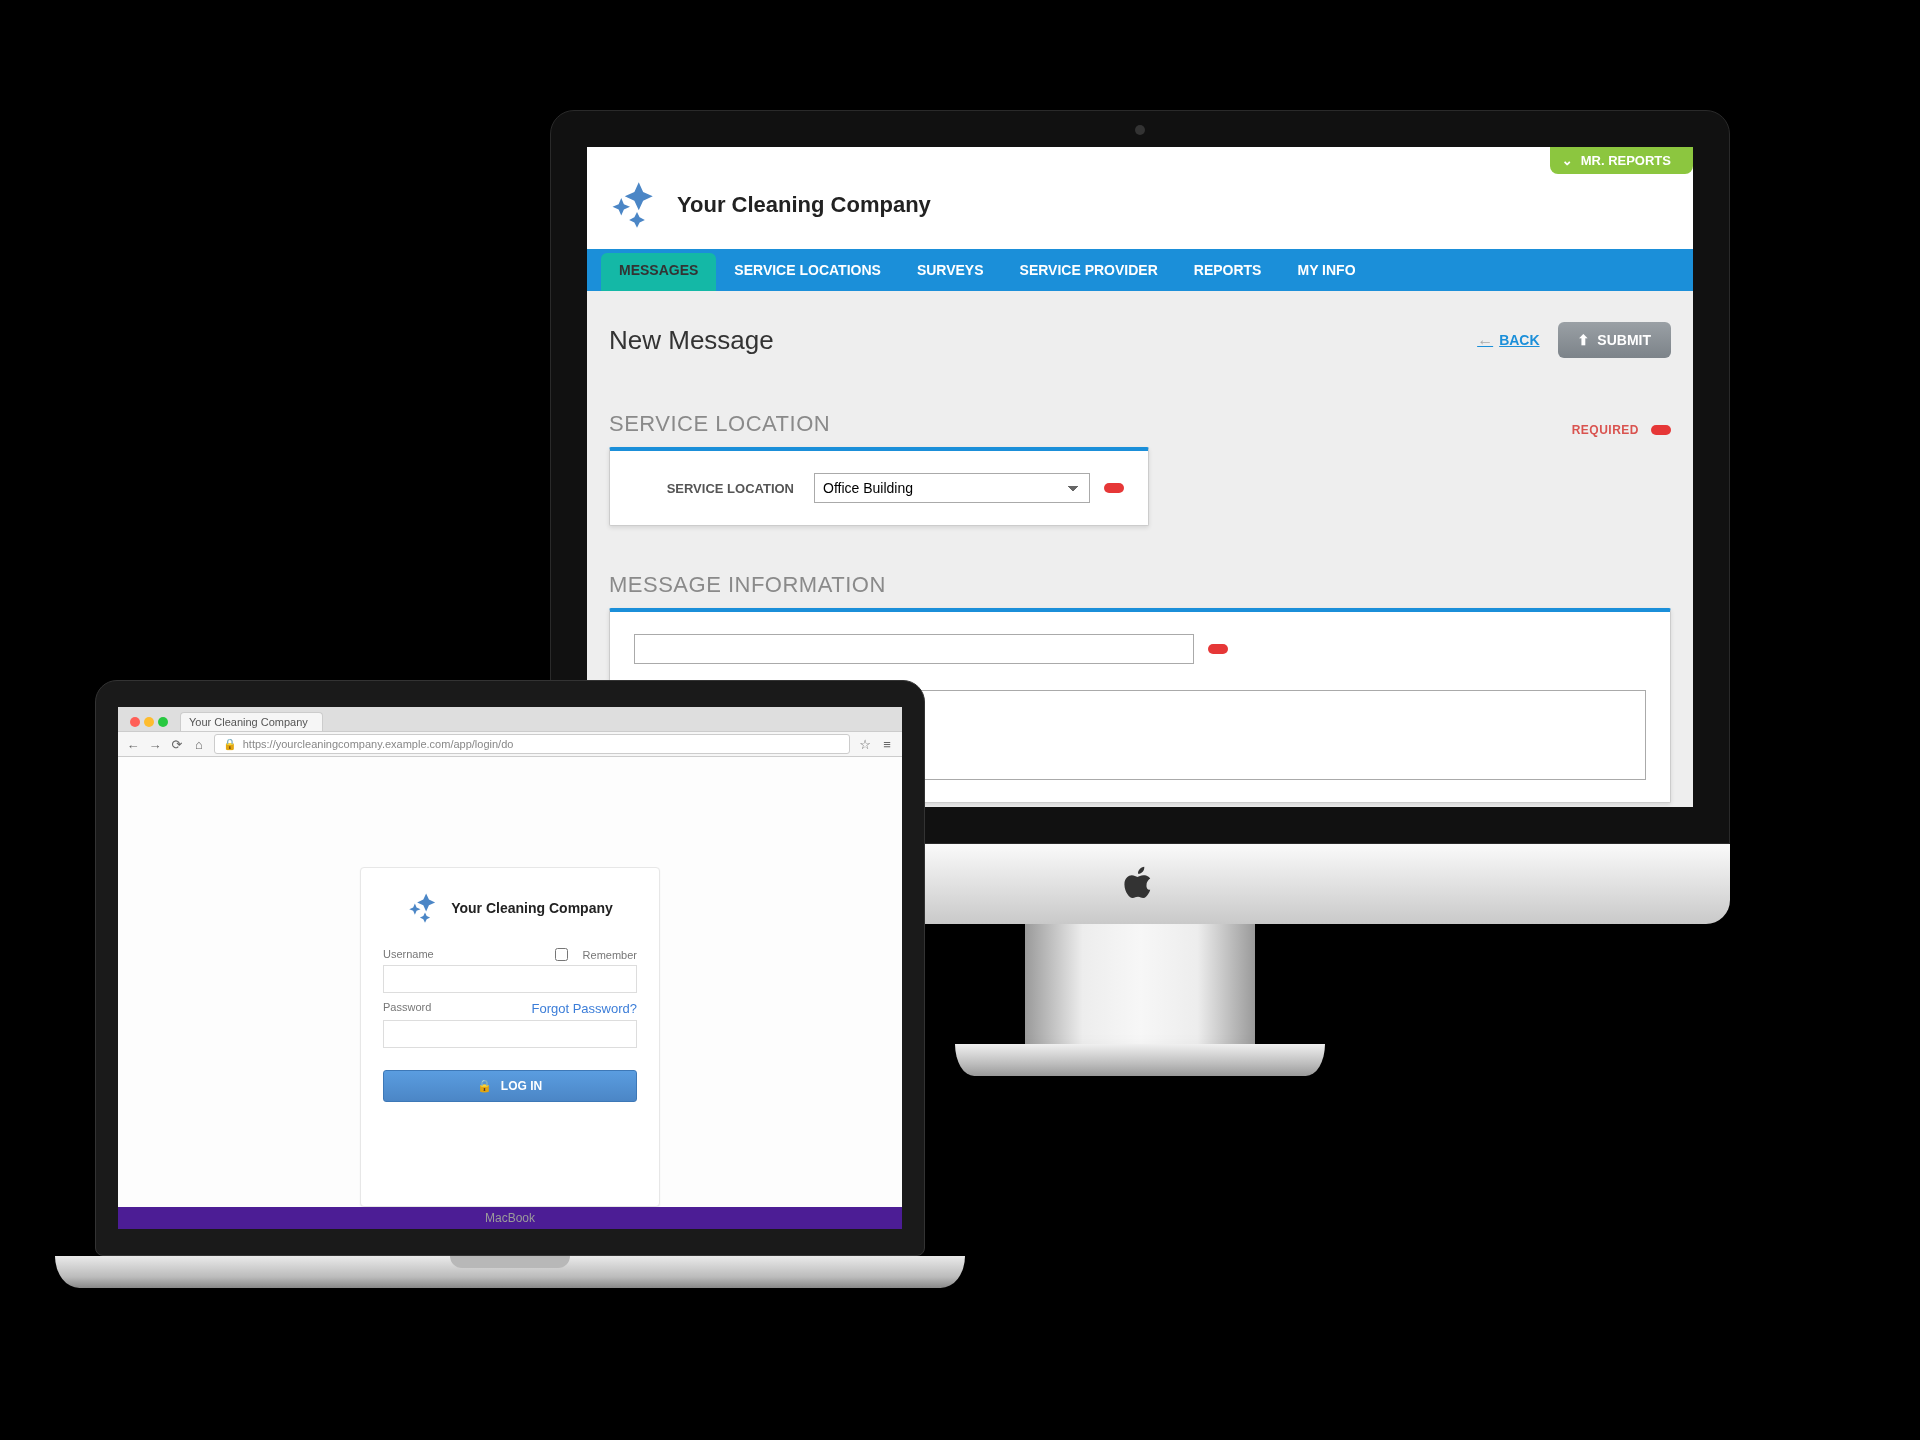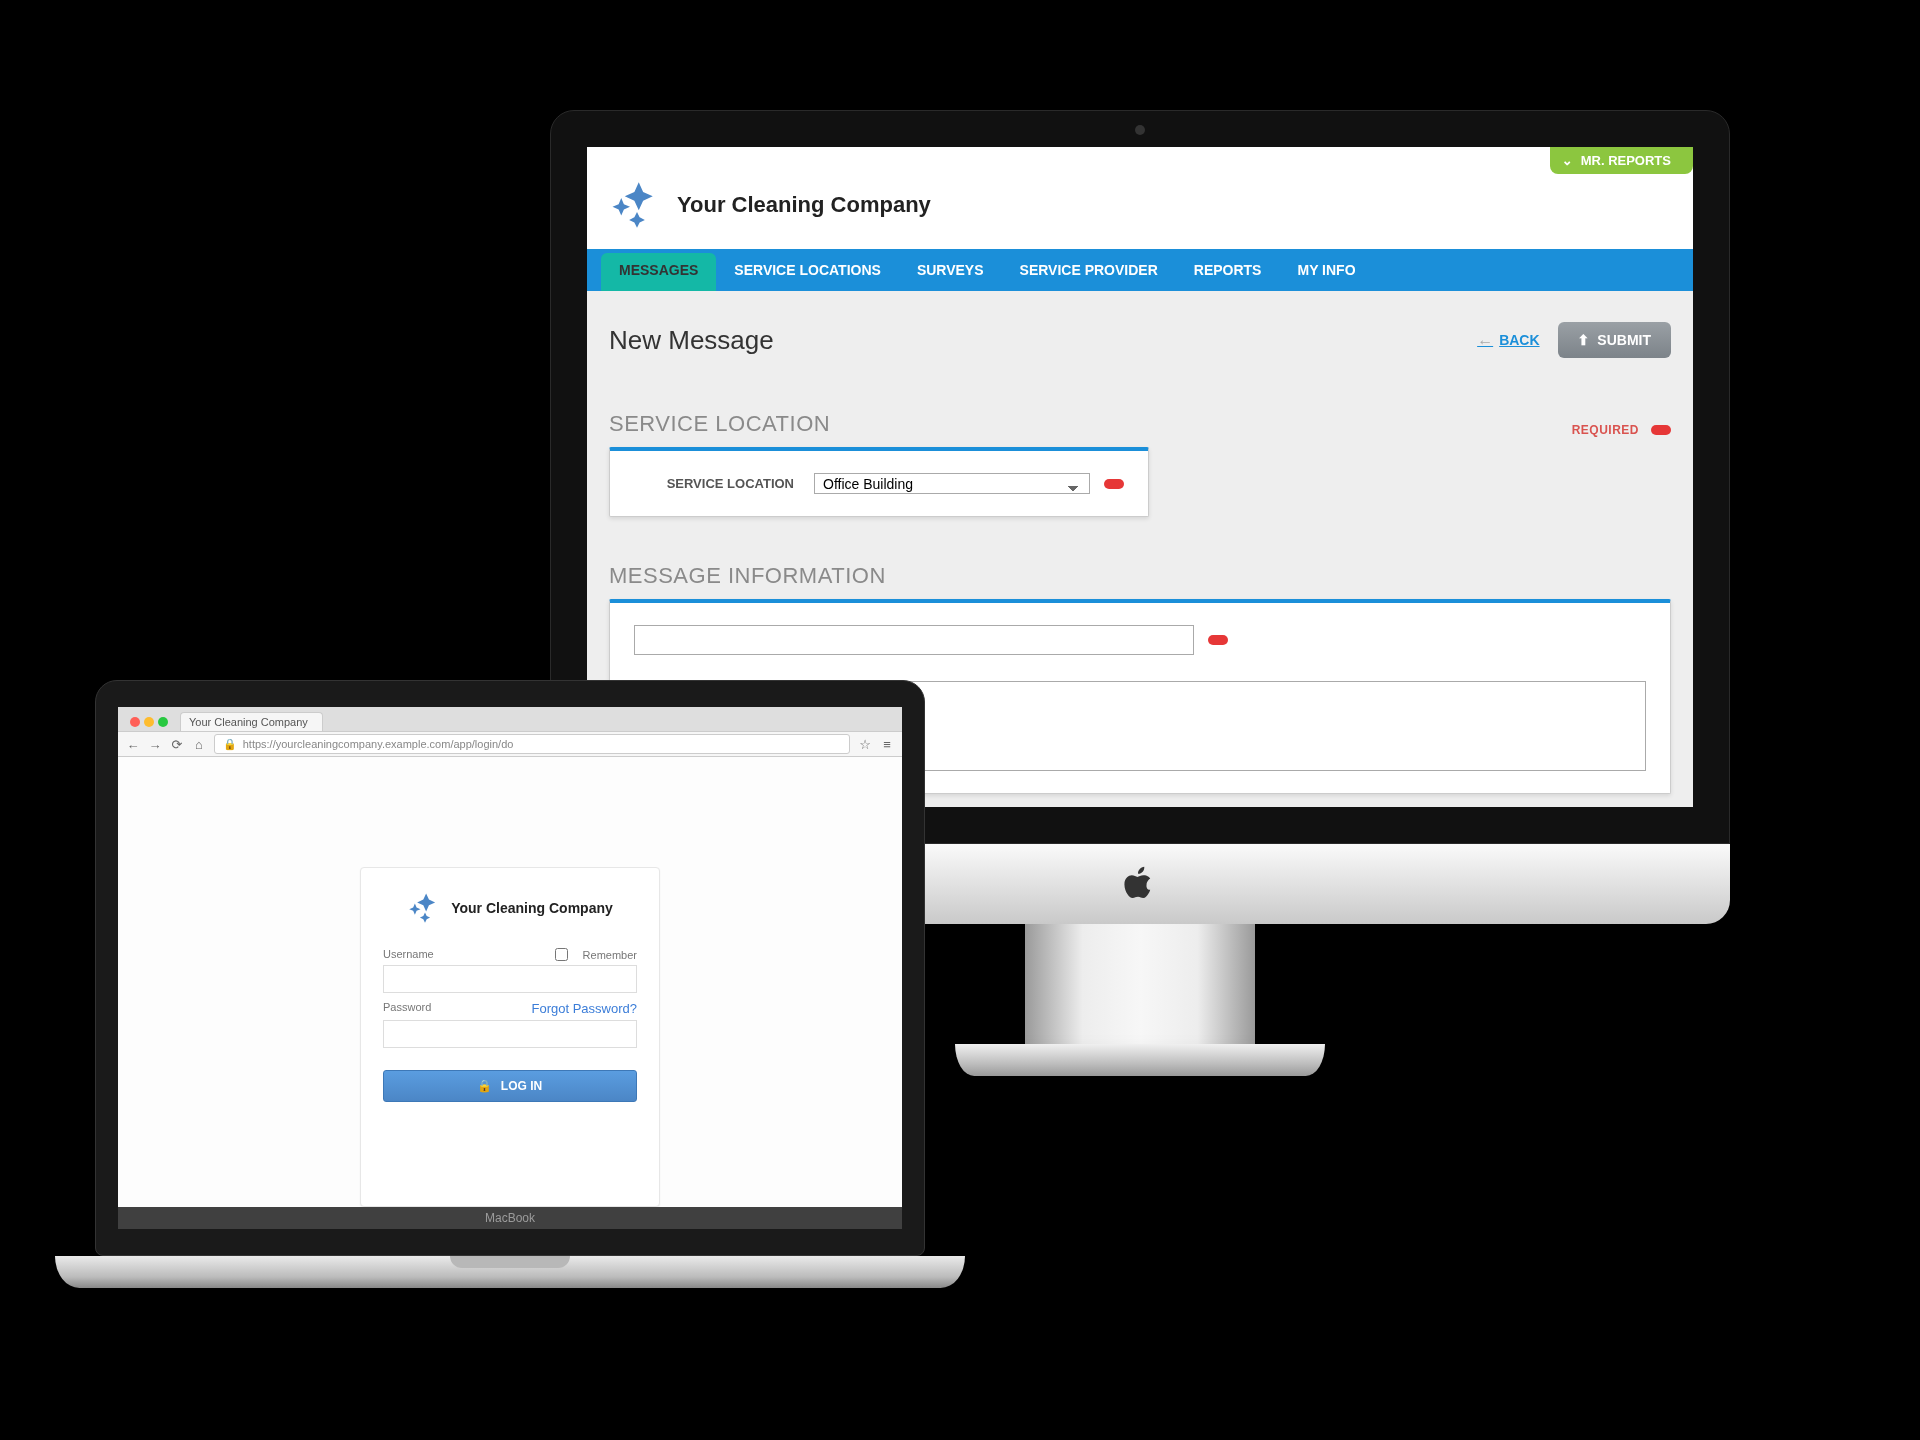--- a/index.html
+++ b/index.html
@@ -128,21 +128,21 @@
     background:#fff;
     border:1px solid #ccc;
     border-top:4px solid #1b8fd9;
     border-radius:2px;
     box-shadow:0 2px 4px rgba(0,0,0,0.1);
     padding:22px 24px;
   }
   .card.small { width: 540px; display:flex; align-items:center; gap:14px; }
   .fld-label { font-weight:bold; font-size:13px; color:#555; margin-right:6px; text-align:right; flex:0 0 160px; }
   .select {
-    flex:1; border:1px solid #aaa; height:21px; padding:0 8px;
+    flex:1; border:1px solid #aaa; height:30px; padding:0 8px;
     font-size:14px; background:#fff;
     appearance:none;
     background-image: linear-gradient(45deg, transparent 50%, #666 50%),
                       linear-gradient(135deg, #666 50%, transparent 50%);
     background-position: calc(100% - 16px) 12px, calc(100% - 11px) 12px;
     background-size: 5px 5px;
     background-repeat: no-repeat;
   }
   .pill-red { width:20px; height:10px; background:#e63737; border-radius:5px; display:inline-block; }
 
@@ -180,21 +180,21 @@
     margin: 0 -40px;
     box-shadow: 0 35px 40px -8px rgba(0,0,0,0.85);
     position:relative;
     display:flex; justify-content:center; align-items:flex-start;
   }
   .laptop-notch {
     width:120px; height:12px; background:#b8b8b8;
     border-radius:0 0 12px 12px;
   }
   .mb-label-strip {
-    height:22px; background:#404040; color:#9b9b9b;
+    height:22px; background:#4c1d95; color:#9b9b9b;
     display:flex; justify-content:center; align-items:center;
     font-size:12px;
   }
 
   
   .br-tabs {
     background:#dedede; height:24px;
     display:flex; align-items:flex-end; padding-left:6px;
     gap:6px;
   }

